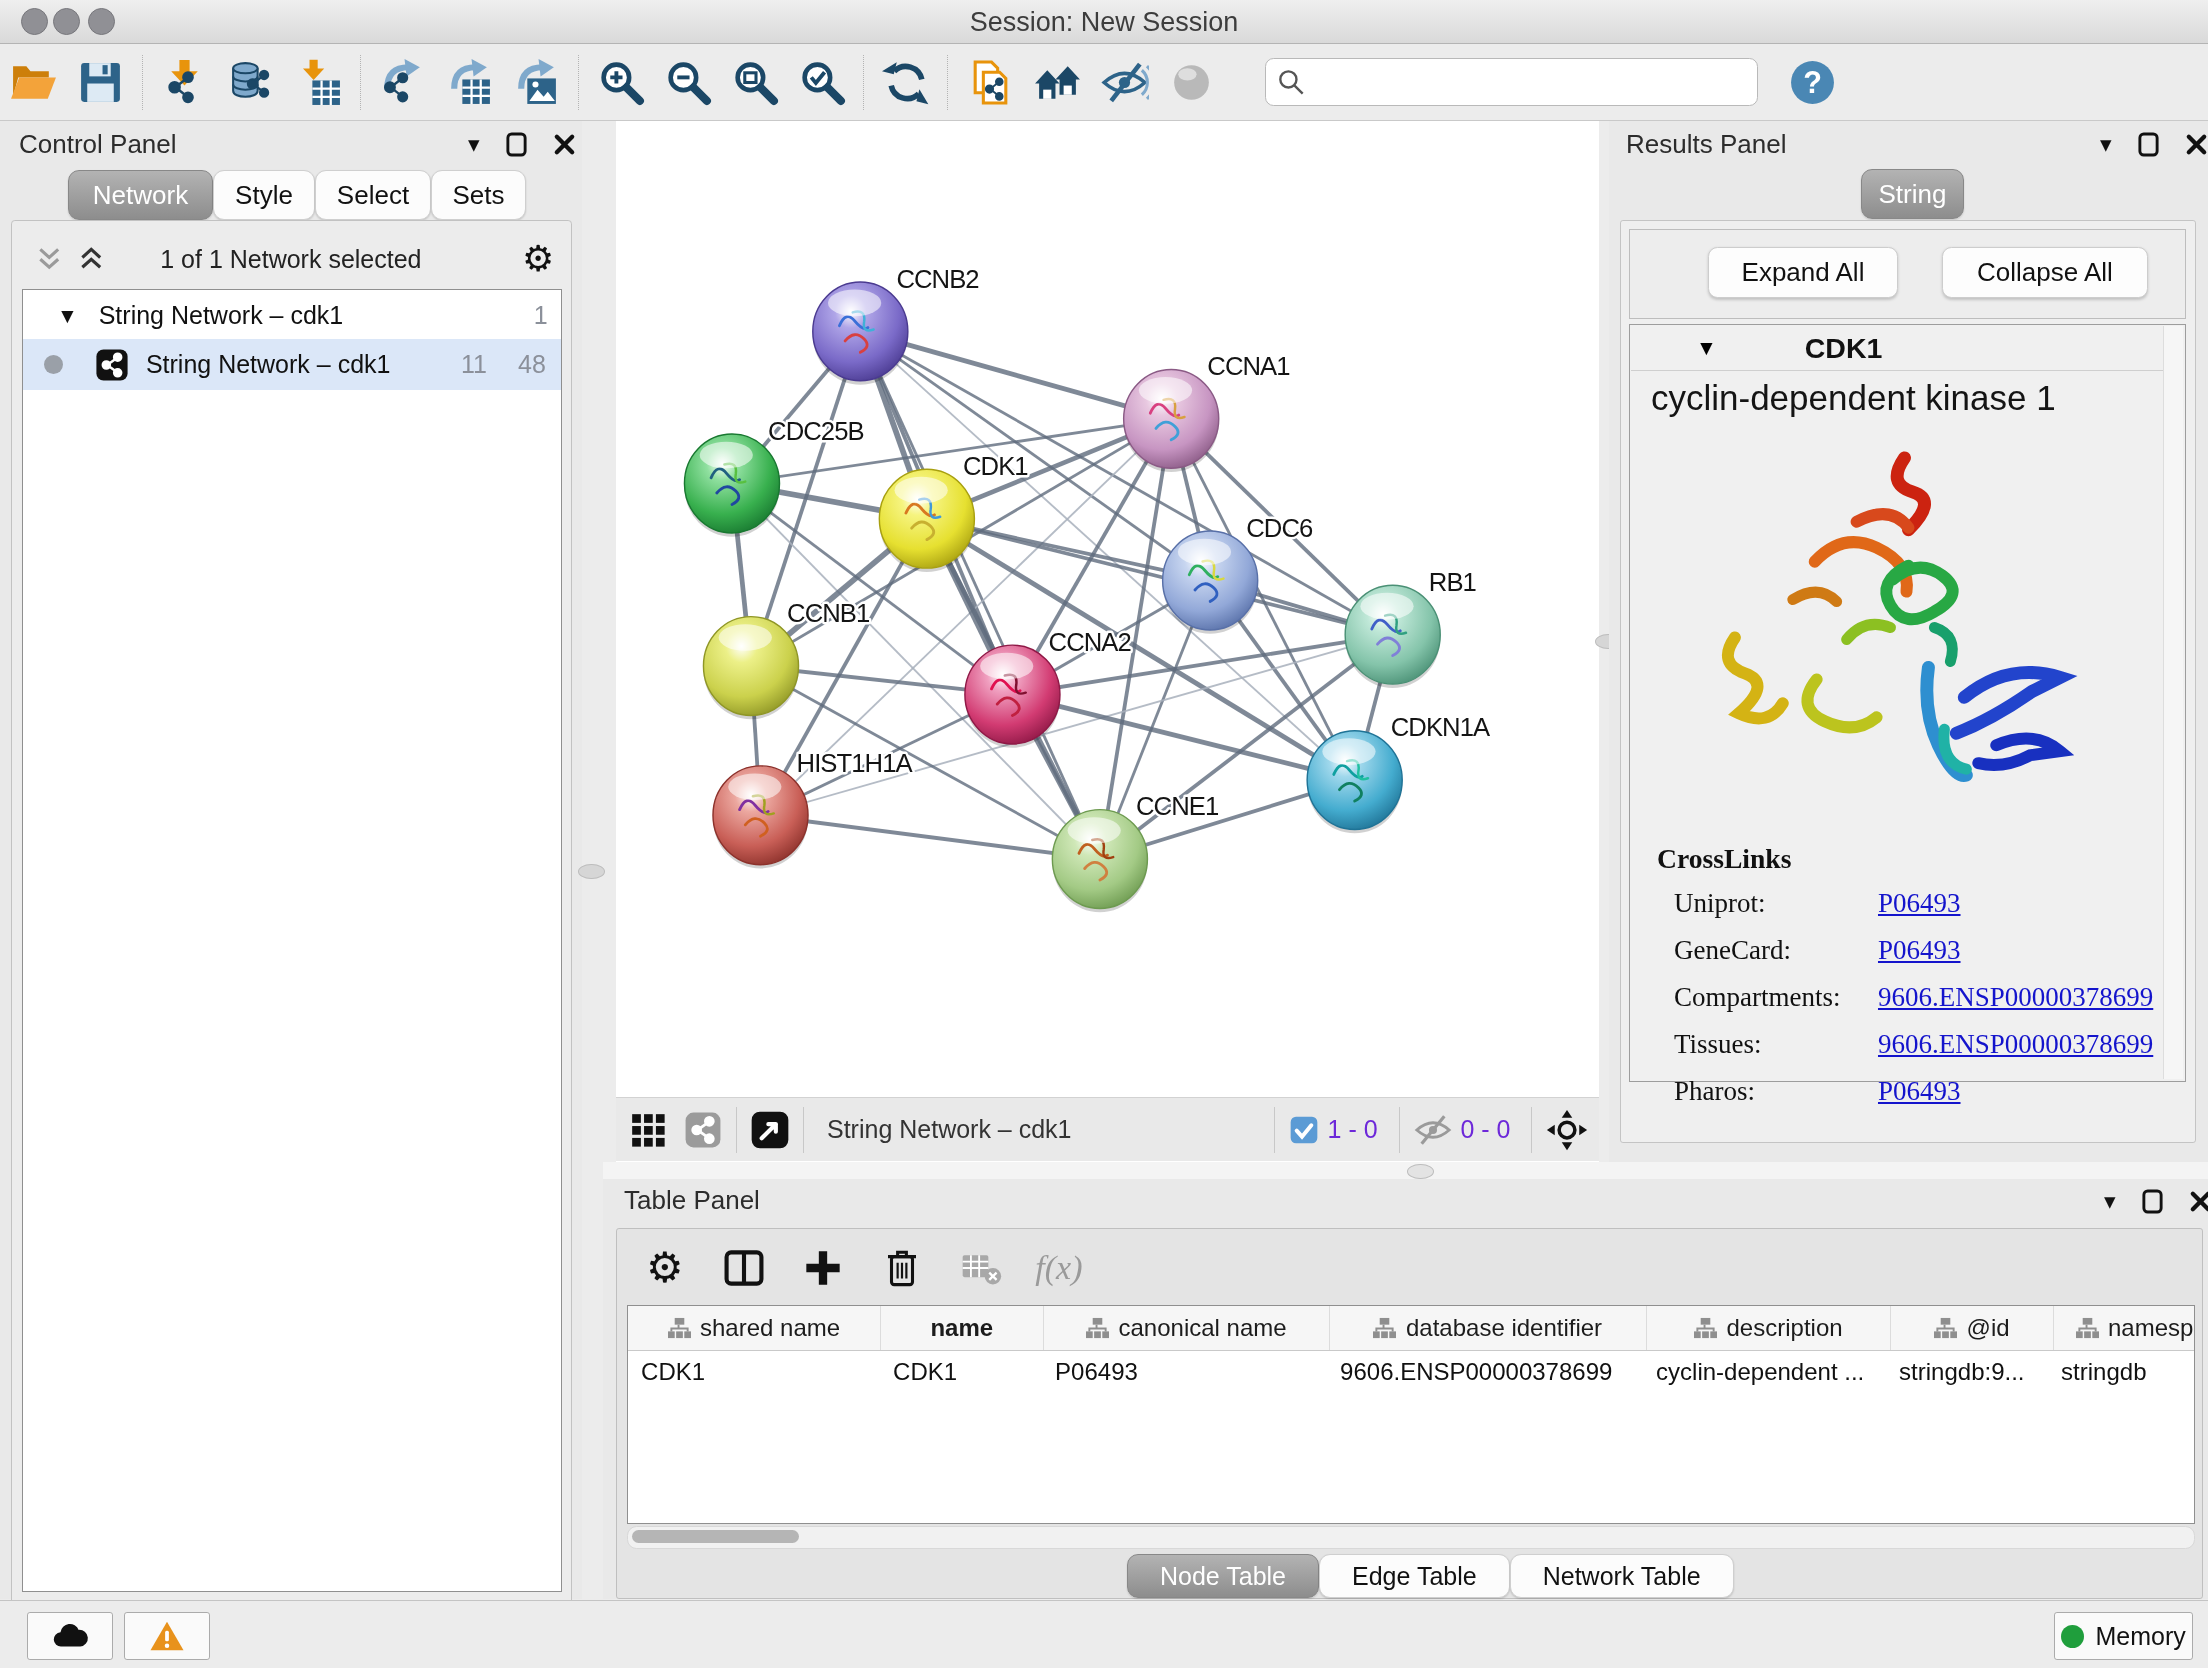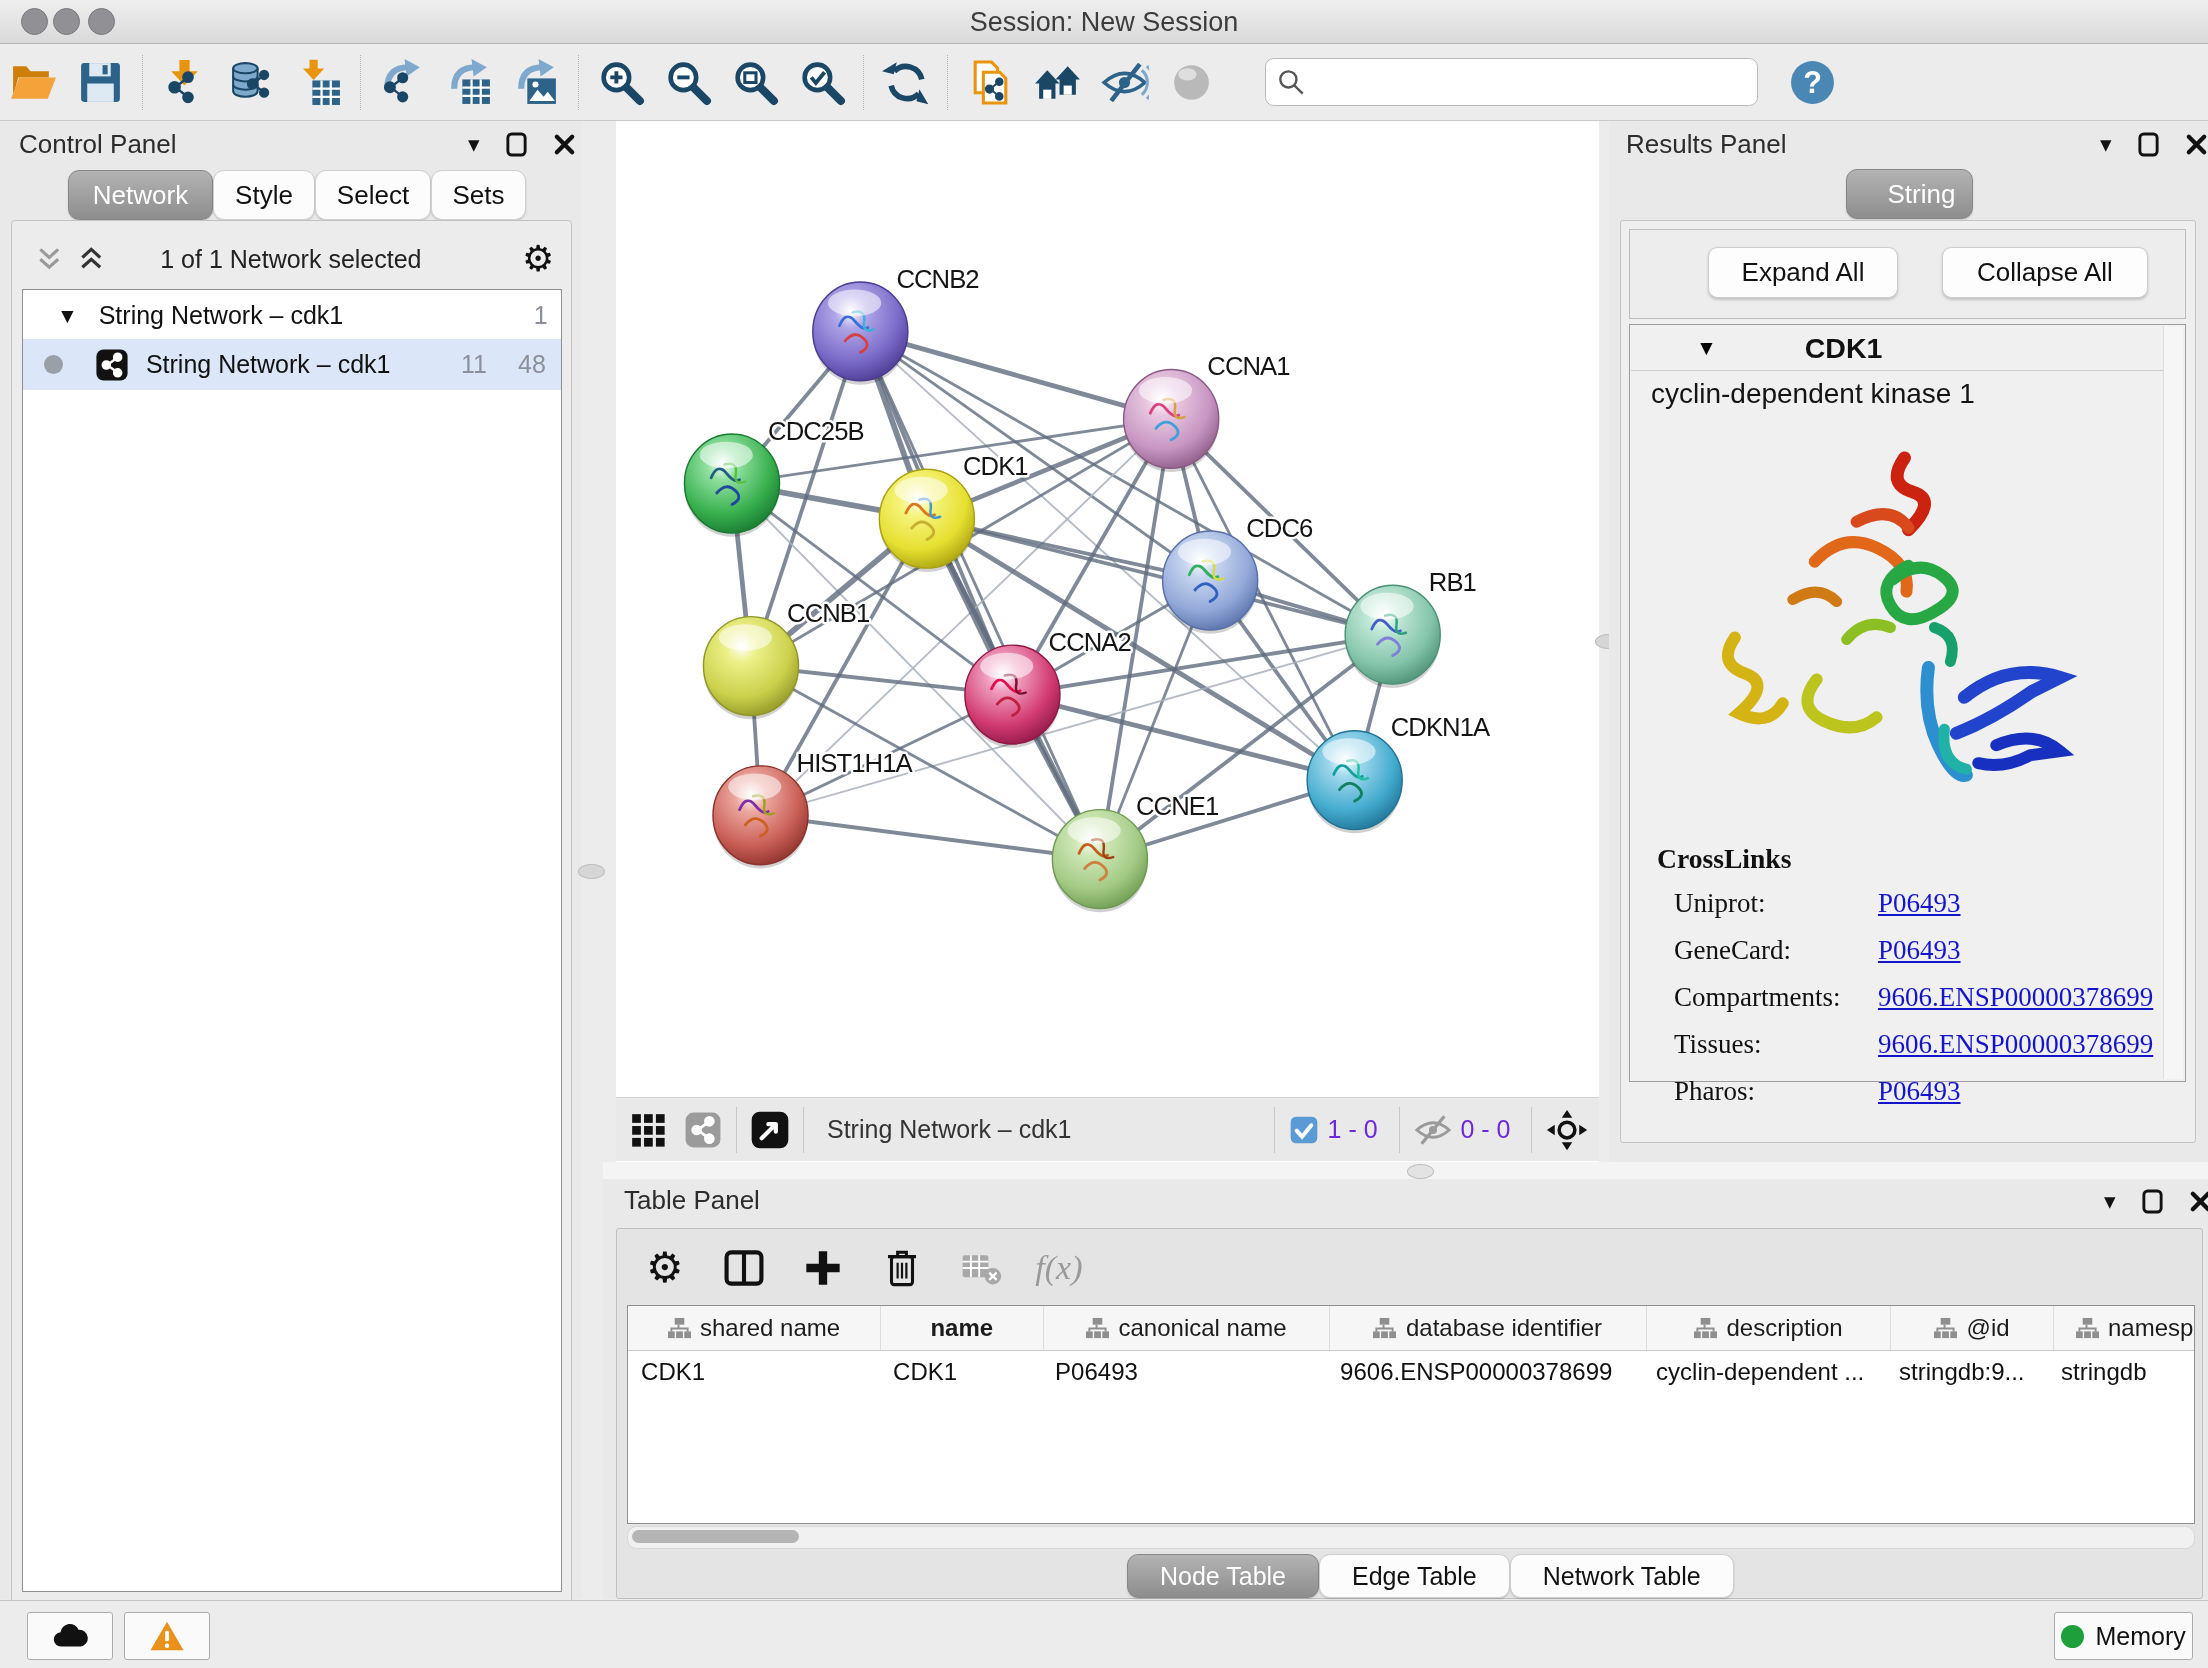--- a/index.html
+++ b/index.html
@@ -51,34 +51,34 @@
     border-top:1px solid #d2d2d2;display:flex;align-items:center;}
   .ntb-div{width:1px;height:46px;background:#c8c8c8;margin:0 13.3px;}
   #net-title{font-size:25px;color:#333;margin-left:9.5px;}
   .cnt{font-size:25px;color:#6d28d9;margin:0 7.6px;}
   
   .split-dot{position:absolute;width:25px;height:13.3px;border-radius:50%;
     background:#d6d6d6;border:1px solid #bdbdbd;}
   #hsplit{left:603px;top:1162px;width:1605px;height:17px;background:#f4f4f4;}
   
   #results-panel{left:1609px;top:121px;width:599px;height:1041px;background:#e9e9e9;}
-  #rp-tab{position:absolute;left:237px;top:48px;width:101px;padding-left:24px;}
+  #rp-tab{position:absolute;left:252px;top:48px;width:101px;}
   #rp-outer{position:absolute;left:11.4px;top:99px;width:574px;height:921px;
     background:#efefef;border:1.9px solid #c4c4c4;border-radius:2.9px;}
   #rp-btnbox{position:absolute;left:7.6px;top:7.6px;width:555px;height:88px;
     border:1px solid #bdbdbd;background:#ededed;}
   .rp-btn{position:absolute;top:17px;height:49px;background:#fdfdfd;border:1px solid #cdcdcd;
     border-radius:9.5px;display:flex;align-items:center;justify-content:center;
     font-size:26px;color:#111;box-shadow:0 1.9px 2.9px rgba(0,0,0,.18);}
   #rp-main{position:absolute;left:7.6px;top:103px;width:555px;height:756px;
     background:#f0f0f0;border:1px solid #9d9d9d;}
   #rp-genehdr{position:absolute;left:1px;top:1px;width:533px;height:44px;background:#f0f0f0;
     border-bottom:1px solid #cfcfcf;display:flex;align-items:center;}
   #rp-gene{font-size:28.5px;font-weight:bold;color:#111;margin-left:88px;}
-  #rp-desc{position:absolute;left:21px;top:53px;font-size:28px;color:#141414;}
+  #rp-desc{position:absolute;left:21px;top:53px;font-size:35px;color:#141414;}
   #rp-struct{position:absolute;left:67px;top:105px;}
   #rp-cross{position:absolute;left:27px;top:518px;width:495px;
     font-family:"Liberation Serif",serif;color:#111;}
   #rp-cross h3{font-size:27.6px;margin:0 0 13.3px 0;}
   .xrow{display:flex;font-size:27px;margin:0 0 16px 17px;}
   .xrow .xl{width:204px;flex:0 0 auto;}
   .xrow a{color:#1414cc;text-decoration:underline;}
   #rp-scroll{position:absolute;right:1.9px;top:1px;width:19px;height:753px;background:#f6f6f6;border-left:1px solid #ddd;}
   
   #table-panel{left:603px;top:1179px;width:1605px;height:420px;background:#e9e9e9;}

